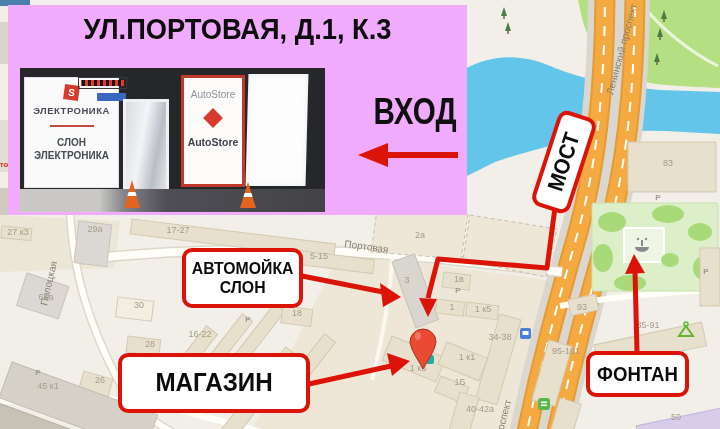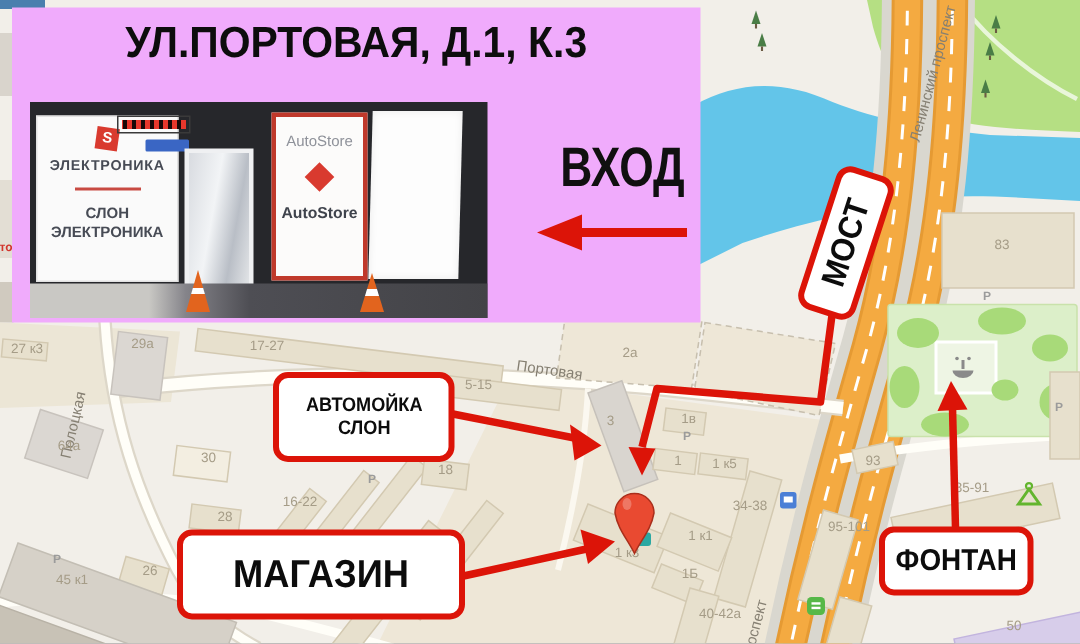--- a/index.html
+++ b/index.html
@@ -49,21 +49,21 @@
   .cone.c2{left:220px;top:114px;height:26px;}
   
   .entrance-label{position:absolute;left:352px;top:86px;width:110px;text-align:center;
        font-size:37px;font-weight:bold;color:#101010;transform:scaleX(.8);}
   .entrance-arrow{position:absolute;left:338px;top:130px;}
   
   .callout{position:absolute;z-index:4;background:#ffffff;border:4px solid #dc1408;border-radius:10px;
        display:flex;align-items:center;justify-content:center;text-align:center;
        font-weight:bold;color:#0c0c0c;}
   .callout .inner{transform:scaleX(.93);line-height:1.12;}
-  .co-carwash{left:182px;top:248px;width:121px;height:60px;font-size:13px;}
+  .co-carwash{left:182px;top:248px;width:121px;height:60px;font-size:17px;}
   .co-shop{left:118px;top:353px;width:192px;height:60px;font-size:26px;}
   .co-fountain{left:586px;top:351px;width:103px;height:46px;font-size:20px;}
   .co-bridge{left:514px;top:142px;width:100px;height:40px;font-size:22px;transform:rotate(-72deg);}
   
   .overlay-svg{position:absolute;left:0;top:0;z-index:3;pointer-events:none;}
   
   .watermark{position:absolute;left:598px;top:384px;z-index:5;pointer-events:none;}
 </style>
 </head>
 <body>

